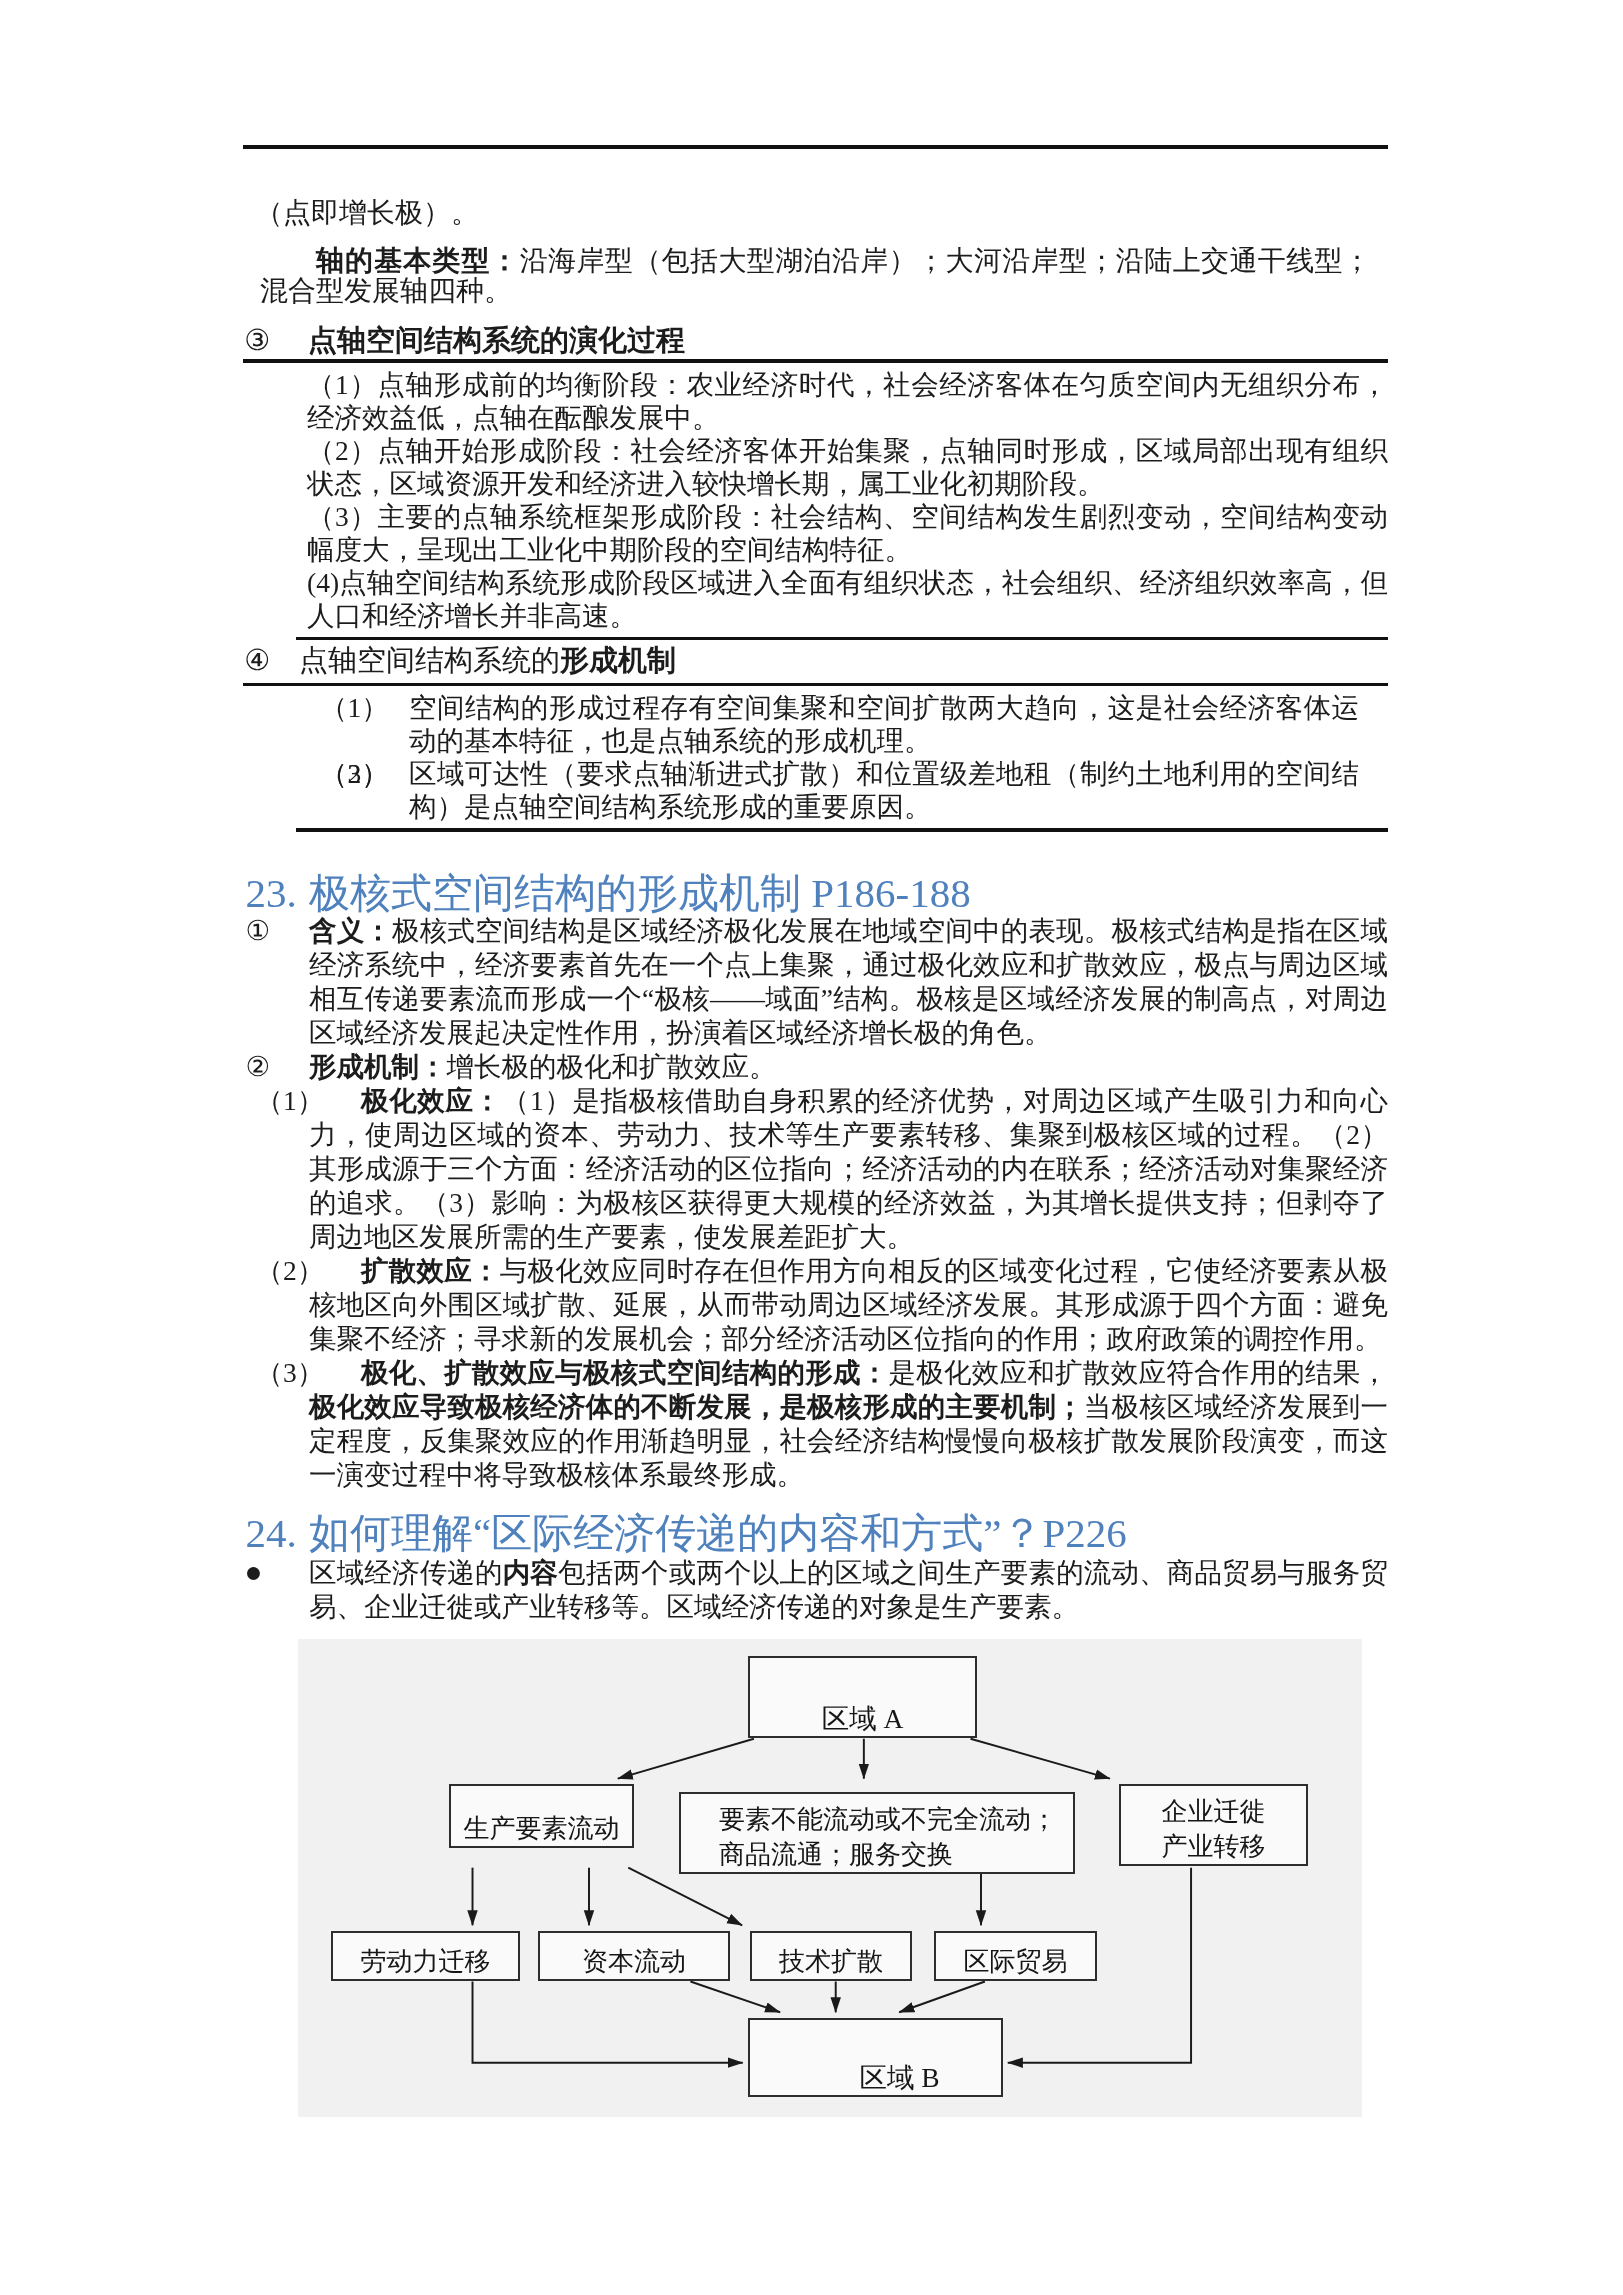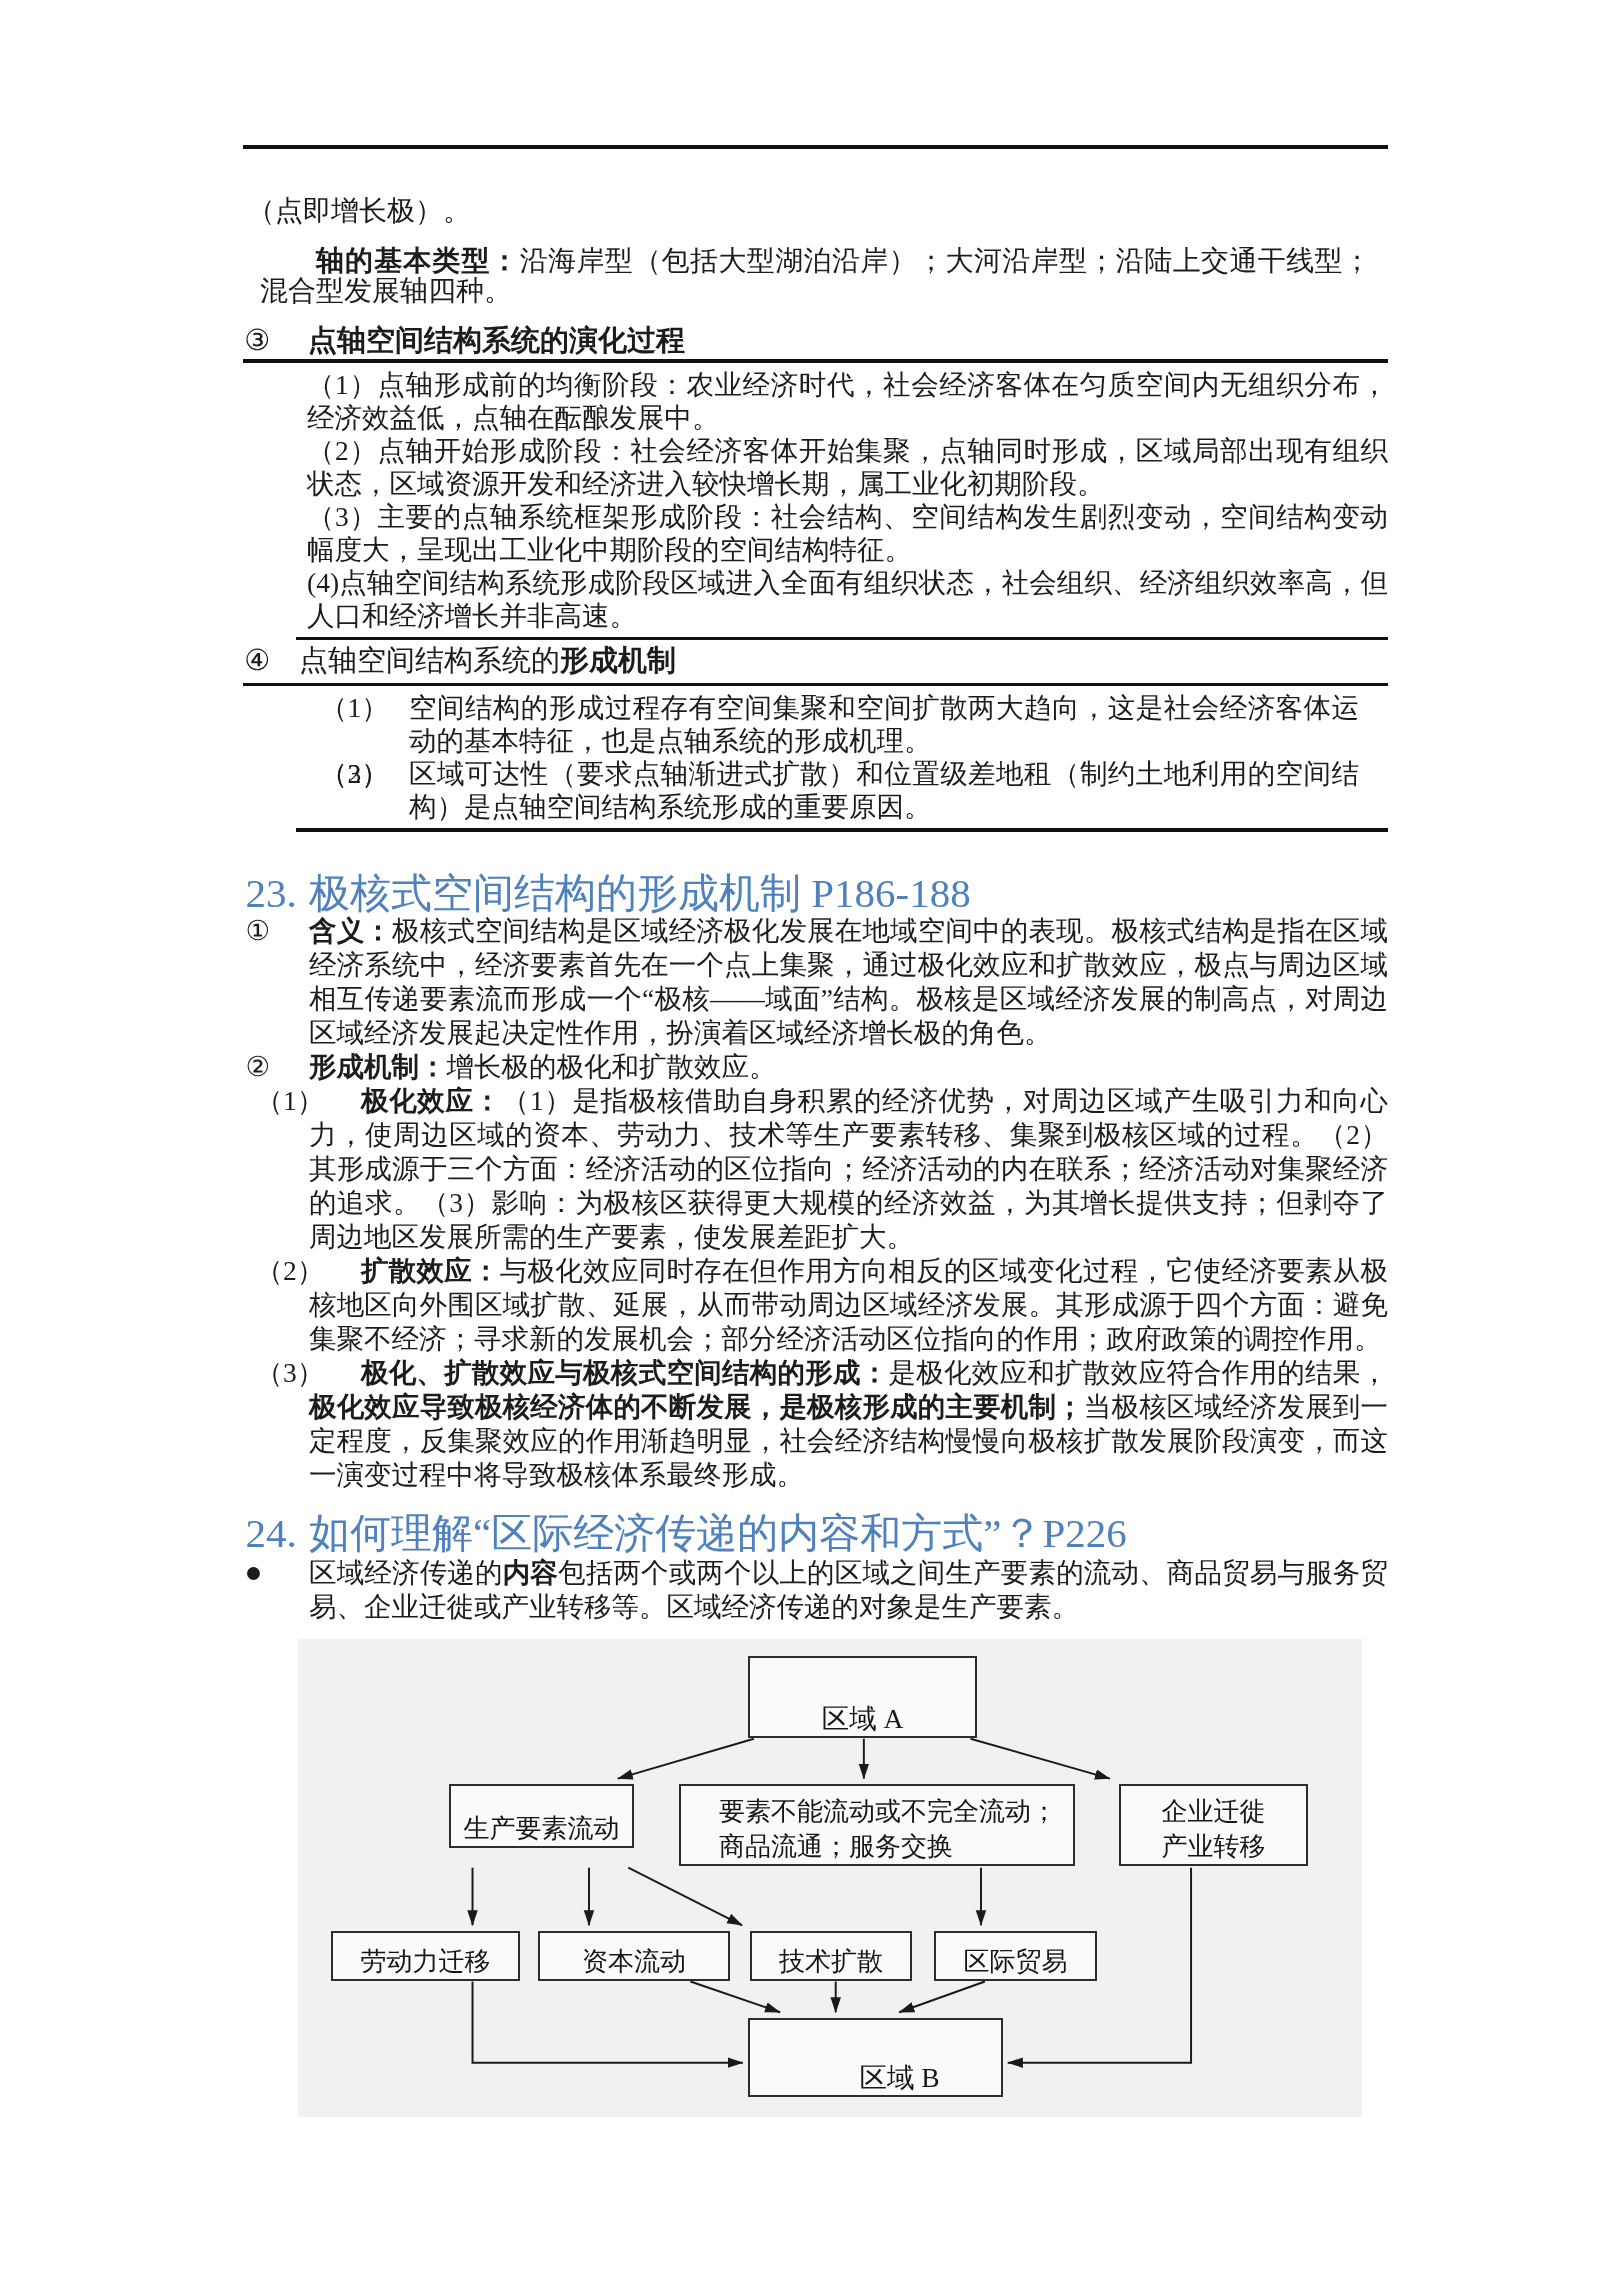--- a/index.html
+++ b/index.html
@@ -11,21 +11,21 @@
     color:#1c1c1c;
     overflow:hidden;
   }
   .content{
     position:absolute;left:243px;top:0;width:1145px;
   }
   .rule{background:#111;height:3.3px;width:100%;}
   .rule-top{margin-top:145px;height:3.9px;}
   .rule-indent{width:1092px;margin-left:53px;}
   
-  .p1{margin:47px 0 0 4px;font-size:28px;line-height:33px;font-family:Liberation Mono, monospace;}
+  .p1{margin:47px 0 0 12px;font-size:28px;line-height:33px;}
   .p2{margin:17px;font-size:28px;line-height:30px;text-indent:56px;text-align:justify;}
   .p2 b{letter-spacing:0.7px;}
   .h-circ{position:relative;margin:1.3px 0 2.6px 0;font-size:29px;line-height:34px;font-weight:bold;}
   .h-circ .mk{position:absolute;left:1.3px;top:0;font-weight:normal;}
   .h-circ .tx{display:block;padding-left:65px;}
   .h4line{position:relative;margin:3.9px 0 5.2px 0;font-size:29px;line-height:33px;}
   .h4line .mk{position:absolute;left:1.3px;top:0;}
   .h4line .tx{display:block;padding-left:56px;}
   .sec3{padding-left:64px;margin-top:5.2px;margin-bottom:5.2px;}
   .sec3 p{margin:0;font-size:27.5px;line-height:33px;text-align:justify;}
@@ -50,21 +50,21 @@
   .figure{position:absolute;left:0;top:1636px;width:1623px;height:659px;}
   .fig-bg{position:absolute;left:298px;top:3.3px;width:1064px;height:478px;background:#f1f1f1;}
   .figure svg{position:absolute;left:0;top:0;width:1623px;height:659px;}
   .fbox{
     position:absolute;box-sizing:border-box;
     border:2px solid #2d2d2d;background:#fafafa;
     display:flex;flex-direction:column;align-items:center;justify-content:flex-end;
     font-size:26px;line-height:35px;color:#161616;
   }
   .fbox.big{font-size:27.5px;}
-  .fbox.left-align{align-items:flex-start;padding-left:38px;}
+  .fbox.left-align{align-items:flex-start;padding-left:38px;margin-top:8px;}
   .b-regionA{left:748px;top:19.6px;width:229px;height:82px;}
   .b-prod{left:449px;top:148px;width:185px;height:64px;}
   .b-center{left:679px;top:148px;width:396px;height:82px;}
   .b-ent{left:1119px;top:148px;width:189px;height:82px;}
   .b-labor{left:331px;top:295px;width:189px;height:50px;}
   .b-capital{left:538px;top:295px;width:192px;height:50px;}
   .b-tech{left:750px;top:295px;width:162px;height:50px;}
   .b-trade{left:934px;top:295px;width:163px;height:50px;}
   .b-regionB{left:748px;top:382px;width:255px;height:79px;padding-left:48px;}
 </style>

